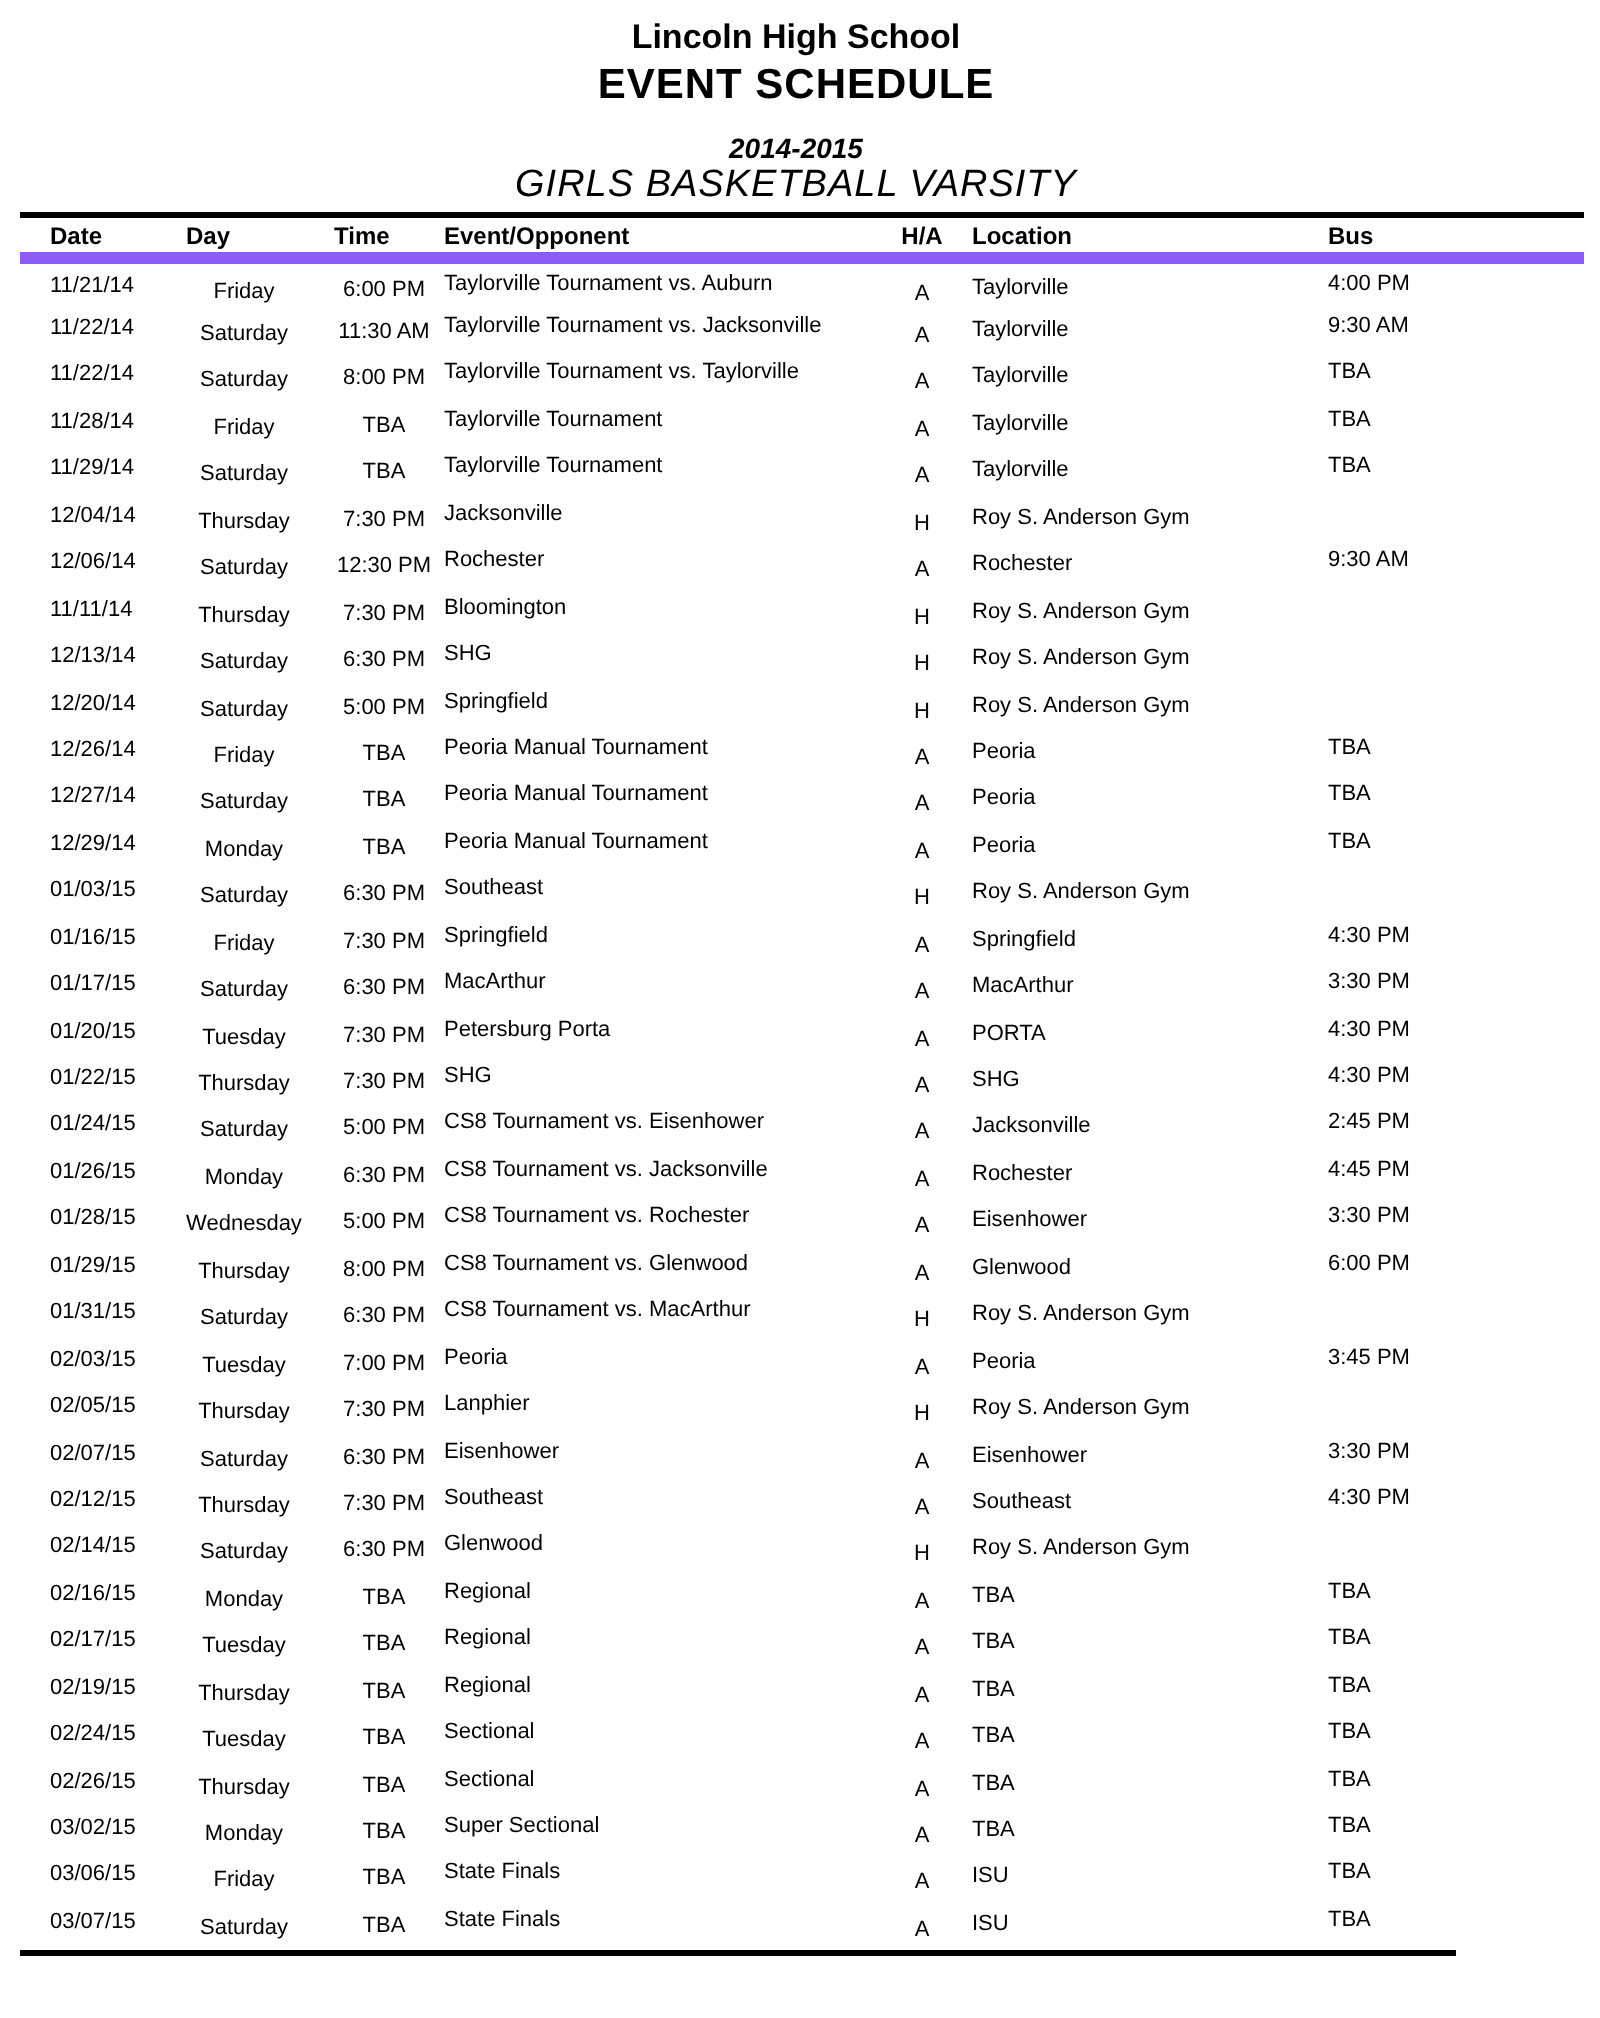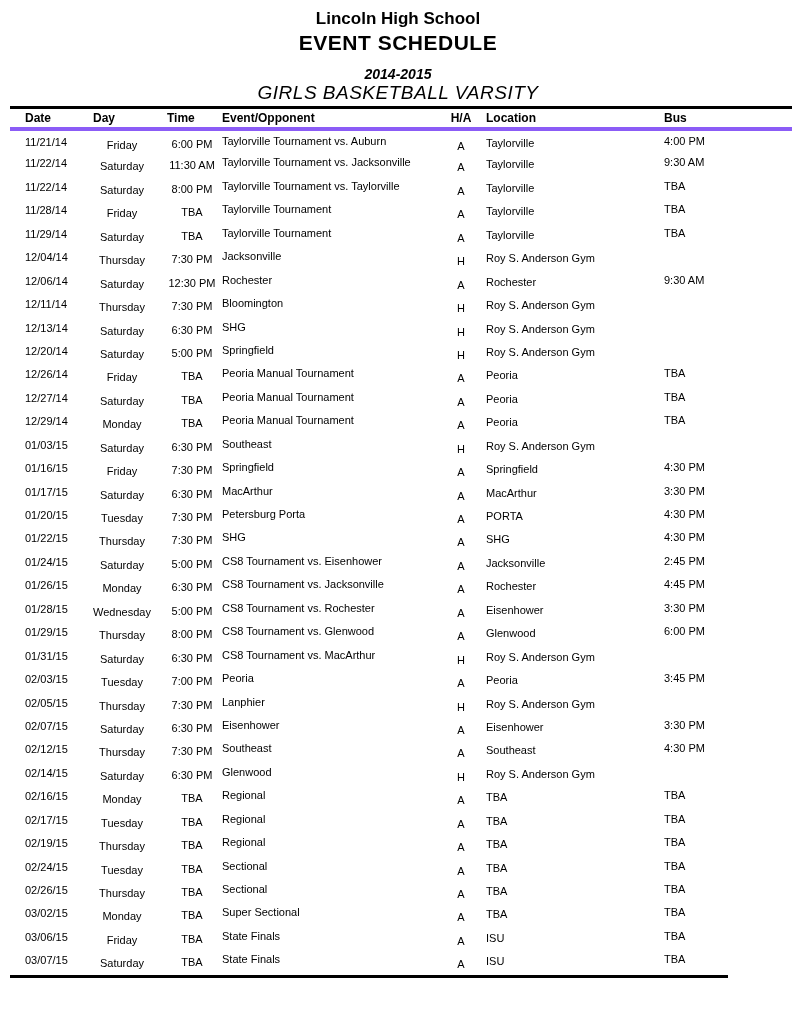--- a/index.html
+++ b/index.html
@@ -26,21 +26,21 @@
   col.w-day  { width:84px; }
   col.w-time { width:56px; }
   col.w-event{ width:224px; }
   col.w-ha   { width:34px; }
   col.w-loc  { width:180px; }
   col.w-bus  { width:134px; }
 
   thead th {
     font-size:12px; font-weight:bold; text-align:left;
     height:20px; vertical-align:middle;
-    border-bottom:4px solid #8b5cf6;
+    border-bottom:6px solid #8b5cf6;
     white-space:nowrap;
   }
   .h-date { padding-left:15px; }
   .h-day  { padding-left:13px; }
   .h-time { padding-left:3px; }
   .h-event{ padding-left:2px; }
   .h-ha   { text-align:center; }
   .h-location { padding-left:8px; }
   .h-bus  { padding-left:6px; }
 
@@ -151,21 +151,21 @@
         <tr>
           <td class="c-date">12/06/14</td>
           <td class="c-day">Saturday</td>
           <td class="c-time">12:30 PM</td>
           <td class="c-event">Rochester</td>
           <td class="c-ha">A</td>
           <td class="c-location">Rochester</td>
           <td class="c-bus">9:30 AM</td>
         </tr>
         <tr>
-          <td class="c-date">12/11/14</td>
+          <td class="c-date">11/11/14</td>
           <td class="c-day">Thursday</td>
           <td class="c-time">7:30 PM</td>
           <td class="c-event">Bloomington</td>
           <td class="c-ha">H</td>
           <td class="c-location">Roy S. Anderson Gym</td>
           <td class="c-bus"></td>
         </tr>
         <tr>
           <td class="c-date">12/13/14</td>
           <td class="c-day">Saturday</td>

